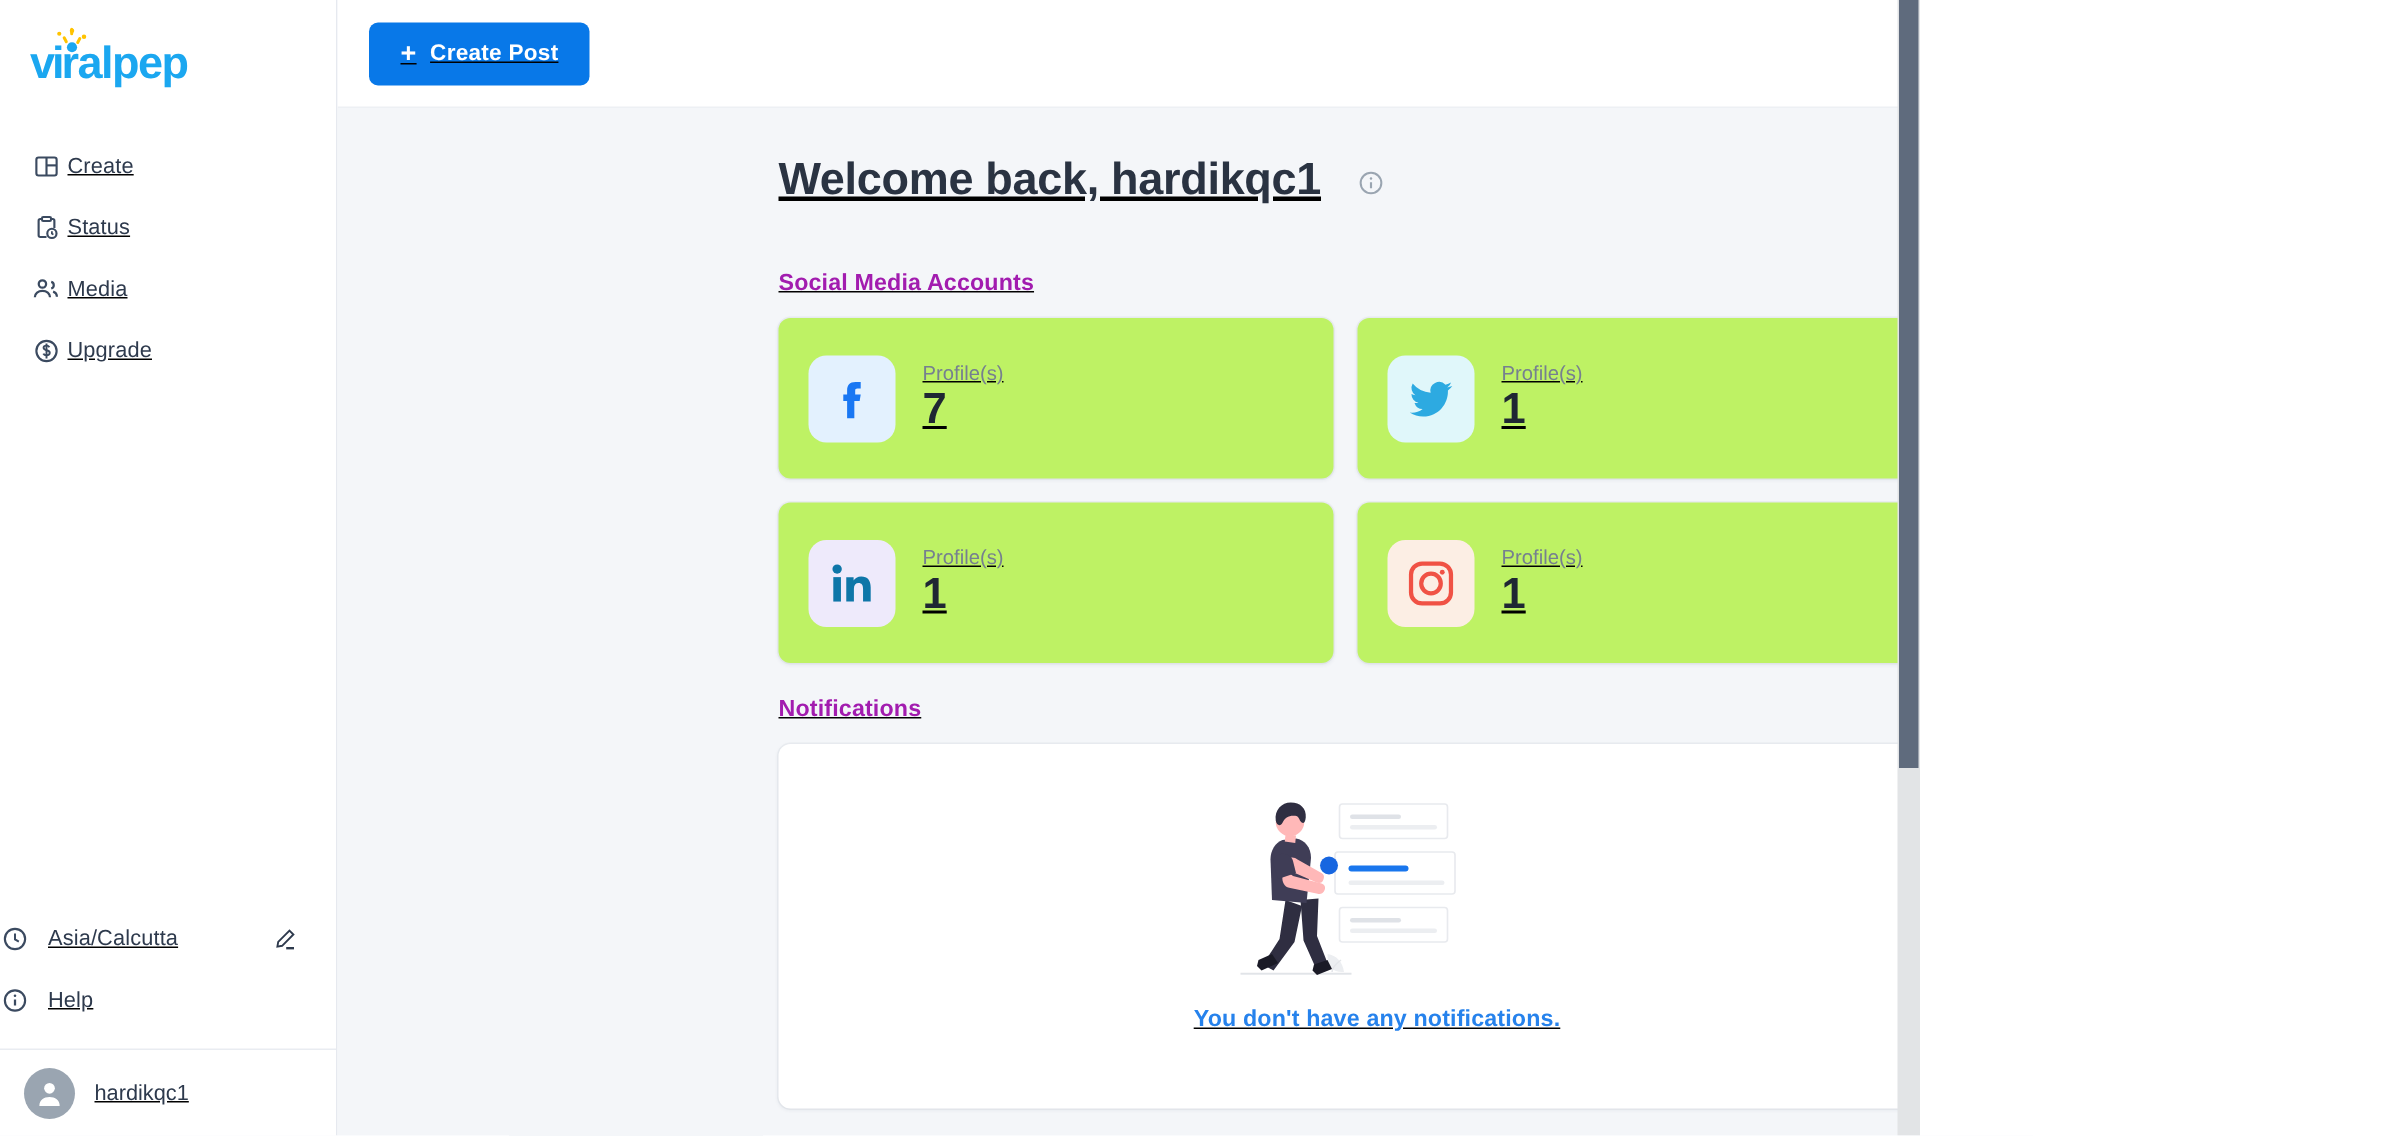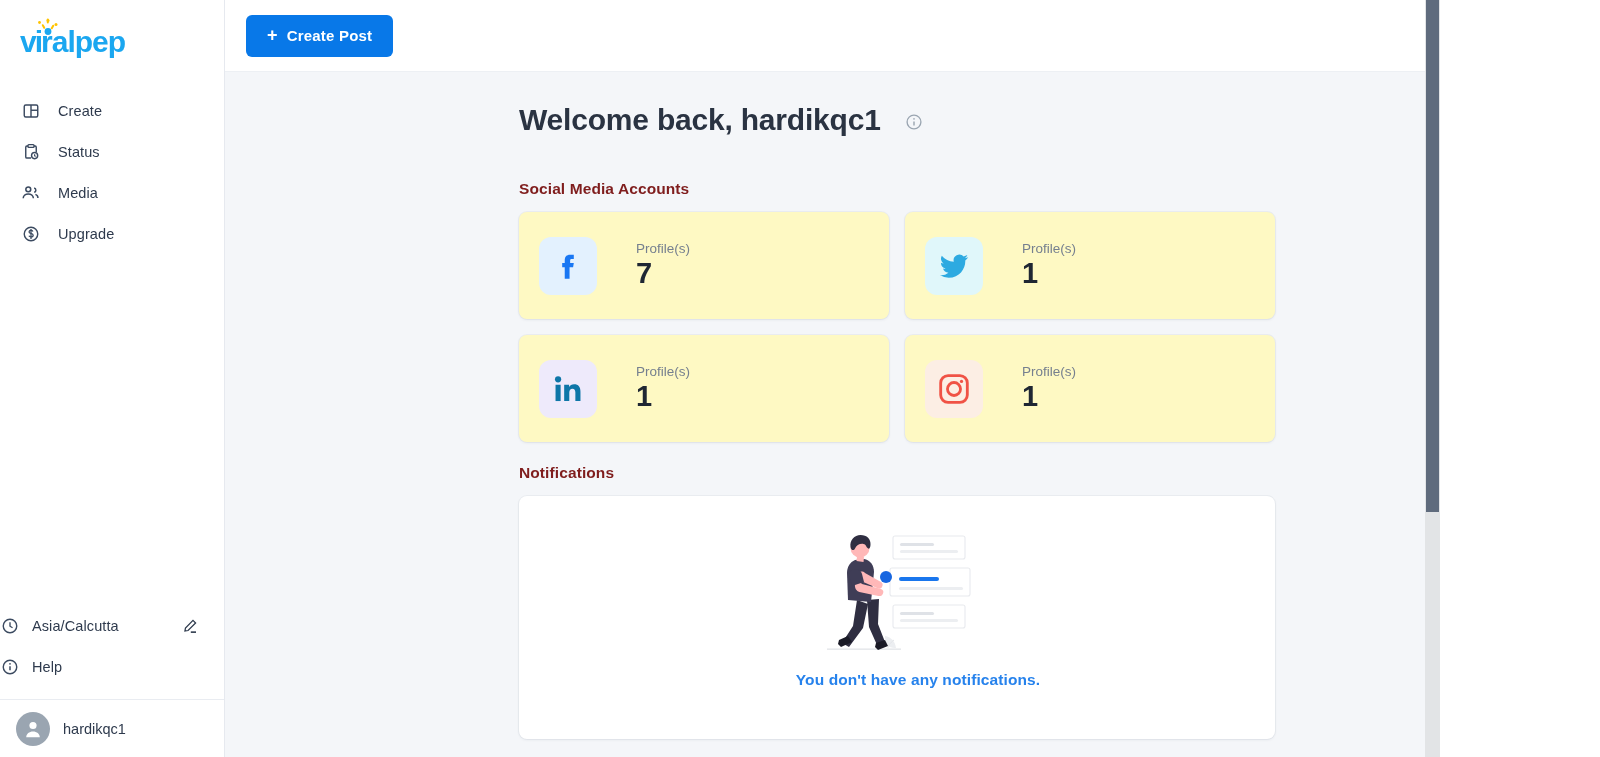--- a/index.html
+++ b/index.html
@@ -3,37 +3,37 @@
 <meta charset="utf-8">
 <title>Viralpep Dashboard</title>
 <style>
   * { box-sizing: border-box; margin: 0; padding: 0; }
   html, body {
     width: 1600px; height: 757px;
     overflow: hidden;
     font-family: "Liberation Sans", sans-serif;
     background: #ffffff;
   }
-  .app { display: flex; width: 1440px; height: 757px; position: relative; }
+  .app { display: flex; width: 1280px; height: 757px; position: relative; text-decoration: underline; }
 
   
   .sidebar {
     width: 225px; min-width: 225px; height: 757px;
     background: #ffffff;
     border-right: 1px solid #e6e9ef;
     display: flex; flex-direction: column;
     position: relative;
   }
   .logo-wrap { padding: 16px 0 0 20px; height: 72px; }
   .logo { display: block; }
   .nav { margin-top: 18px; }
   .nav-item {
     display: flex; align-items: center;
     height: 41px; padding-left: 21px;
-    cursor: pointer; gap: 18px;
+    cursor: pointer; gap: 5px;
   }
   .nav-icon { width: 19px; height: 19px; display: flex; align-items: center; justify-content: center; flex: 0 0 19px; }
   .nav-icon svg { display: block; }
   .nav-label {
     font-size: 14.5px; color: #2e3a4d; letter-spacing: .1px;
   }
   .sidebar-spacer { flex: 1 1 auto; }
 
   .bottom-group { padding-bottom: 0; }
   .bottom-item {
@@ -93,32 +93,32 @@
   .content-inner { width: 756px; margin-left: 294px; }
 
   .welcome-row { display: flex; align-items: center; gap: 24px; margin-bottom: 43px; }
   .welcome-title {
     font-size: 30px; font-weight: bold; color: #2a3342;
     letter-spacing: -.2px;
   }
   .info-icon { width: 18px; height: 18px; cursor: pointer; flex: 0 0 18px; margin-top: 4px; }
 
   .section-label {
-    font-size: 15.5px; font-weight: bold; color: #7f1d1d;
+    font-size: 15.5px; font-weight: bold; color: #a21caf;
     margin-bottom: 14px; letter-spacing: .1px;
   }
 
   .cards-grid {
     display: grid; grid-template-columns: 370px 370px;
     gap: 16px 16px;
   }
   .acct-card {
-    background: #fef9c3; border-radius: 8px;
+    background: #bef264; border-radius: 8px;
     height: 107px; display: flex; align-items: center;
-    padding-left: 20px; gap: 39px;
+    padding-left: 20px; gap: 18px;
     box-shadow: 0 1px 3px rgba(30,45,70,.07), 0 0 0 1px rgba(30,45,70,.04);
   }
   .acct-icon-box {
     width: 58px; height: 58px; border-radius: 12px;
     display: flex; align-items: center; justify-content: center;
     flex: 0 0 58px;
   }
   .acct-text { display: flex; flex-direction: column; gap: 1px; }
   .acct-label { font-size: 13.5px; color: #76808f; }
   .acct-count { font-size: 29px; font-weight: bold; color: #1f2733; line-height: 1.15; }

